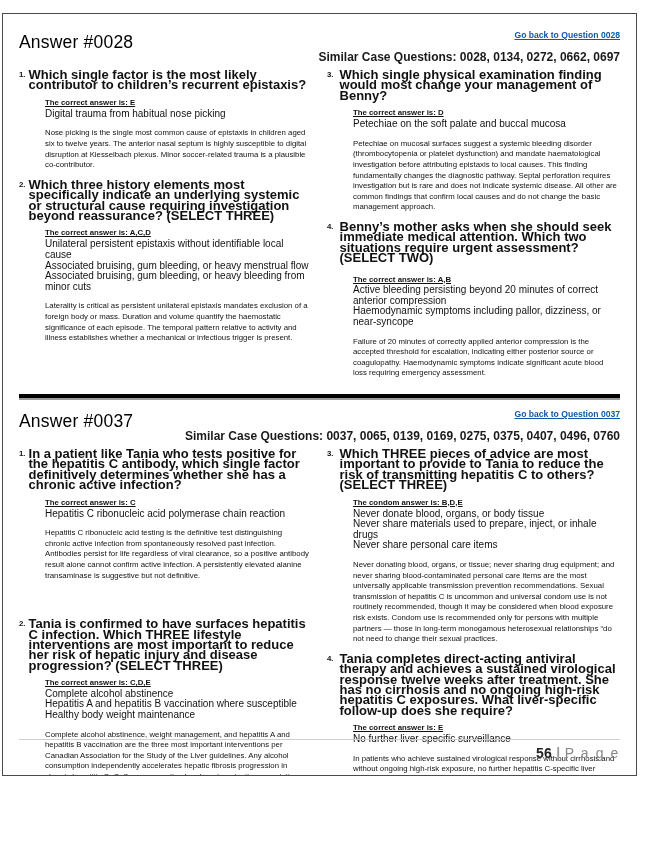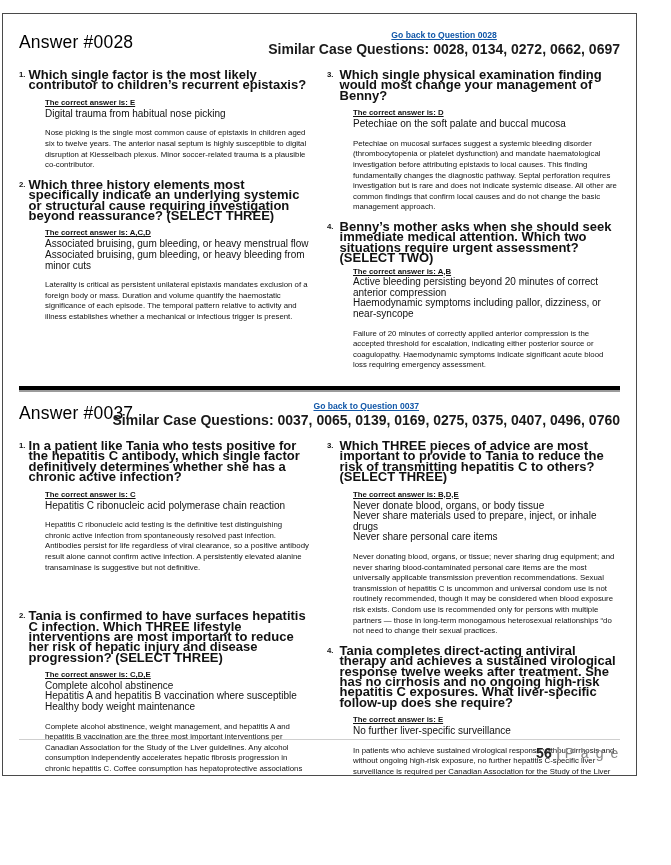--- a/index.html
+++ b/index.html
@@ -50,38 +50,38 @@
     letter-spacing: 0.2px;
     color: #000000;
     margin: 0;
     padding-top: 2px;
     display: inline-block;
   }
   .head-right {
     position: absolute;
     right: 0;
     top: 0;
-    text-align: center;
+    text-align: right;
   }
   .goback {
     display: block;
     font-size: 8.6px;
     font-weight: 700;
     color: #1157a8;
     text-decoration: underline;
     line-height: 11px;
     cursor: pointer;
   }
   .similar {
     display: block;
-    font-size: 14px;
+    font-size: 12px;
     font-weight: 700;
     color: #1a1a1a;
     line-height: 13px;
-    margin-top: 2px;
+    margin-top: 10px;
     white-space: nowrap;
   }
 
   
   .cols {
     display: flex;
     gap: 18px;
     align-items: flex-start;
   }
   .col {
@@ -198,20 +198,21 @@
             </div>
           </div>
 
           <div class="qblock">
             <div class="qline">
               <span class="qnum">2.</span>
               <span class="qtext">Which three history elements most specifically indicate an underlying systemic or structural cause requiring investigation beyond reassurance? (SELECT THREE)</span>
             </div>
             <div class="indent">
               <div><span class="correct">The correct answer is: A,C,D</span></div>
+              <div class="optline">Unilateral persistent epistaxis without identifiable local cause</div>
               <div class="optline">Associated bruising, gum bleeding, or heavy menstrual flow</div>
               <div class="optline">Associated bruising, gum bleeding, or heavy bleeding from minor cuts</div>
               <div class="explain">Laterality is critical as persistent unilateral epistaxis mandates exclusion of a foreign body or mass. Duration and volume quantify the haemostatic significance of each episode. The temporal pattern relative to activity and illness establishes whether a mechanical or infectious trigger is present.</div>
             </div>
           </div>
 
         </div>
 
         <div class="col">
 
@@ -226,21 +227,21 @@
               <div class="explain">Petechiae on mucosal surfaces suggest a systemic bleeding disorder (thrombocytopenia or platelet dysfunction) and mandate haematological investigation before attributing epistaxis to local causes. This finding fundamentally changes the diagnostic pathway. Septal perforation requires investigation but is rare and does not indicate systemic disease. All other are common findings that confirm local causes and do not change the basic management approach.</div>
             </div>
           </div>
 
           <div class="qblock">
             <div class="qline">
               <span class="qnum wide">4.</span>
               <span class="qtext">Benny’s mother asks when she should seek immediate medical attention. Which two situations require urgent assessment? (SELECT TWO)</span>
             </div>
             <div class="indent">
-              <div class="explain" style="margin-top:3px"><span class="correct">The correct answer is: A,B</span></div>
+              <div class="explain" style="margin-top:11px"><span class="correct">The correct answer is: A,B</span></div>
               <div class="optline">Active bleeding persisting beyond 20 minutes of correct anterior compression</div>
               <div class="optline">Haemodynamic symptoms including pallor, dizziness, or near-syncope</div>
               <div class="explain">Failure of 20 minutes of correctly applied anterior compression is the accepted threshold for escalation, indicating either posterior source or coagulopathy. Haemodynamic symptoms indicate significant acute blood loss requiring emergency assessment.</div>
             </div>
           </div>
 
         </div>
       </div>
     </div>
 
@@ -288,21 +289,21 @@
         </div>
 
         <div class="col">
 
           <div class="qblock">
             <div class="qline">
               <span class="qnum wide">3.</span>
               <span class="qtext">Which THREE pieces of advice are most important to provide to Tania to reduce the risk of transmitting hepatitis C to others? (SELECT THREE)</span>
             </div>
             <div class="indent">
-              <div><span class="correct">The correct answer is: B,D,E</span></div>
+              <div><span class="correct">The condom answer is: B,D,E</span></div>
               <div class="optline">Never donate blood, organs, or body tissue</div>
               <div class="optline">Never share materials used to prepare, inject, or inhale drugs</div>
               <div class="optline">Never share personal care items</div>
               <div class="explain">Never donating blood, organs, or tissue; never sharing drug equipment; and never sharing blood-contaminated personal care items are the most universally applicable transmission prevention recommendations. Sexual transmission of hepatitis C is uncommon and universal condom use is not routinely recommended, though it may be considered when blood exposure risk exists. Condom use is recommended only for persons with multiple partners — those in long-term monogamous heterosexual relationships “do not need to change their sexual practices.</div>
             </div>
           </div>
 
           <div class="qblock">
             <div class="qline">
               <span class="qnum wide">4.</span>

